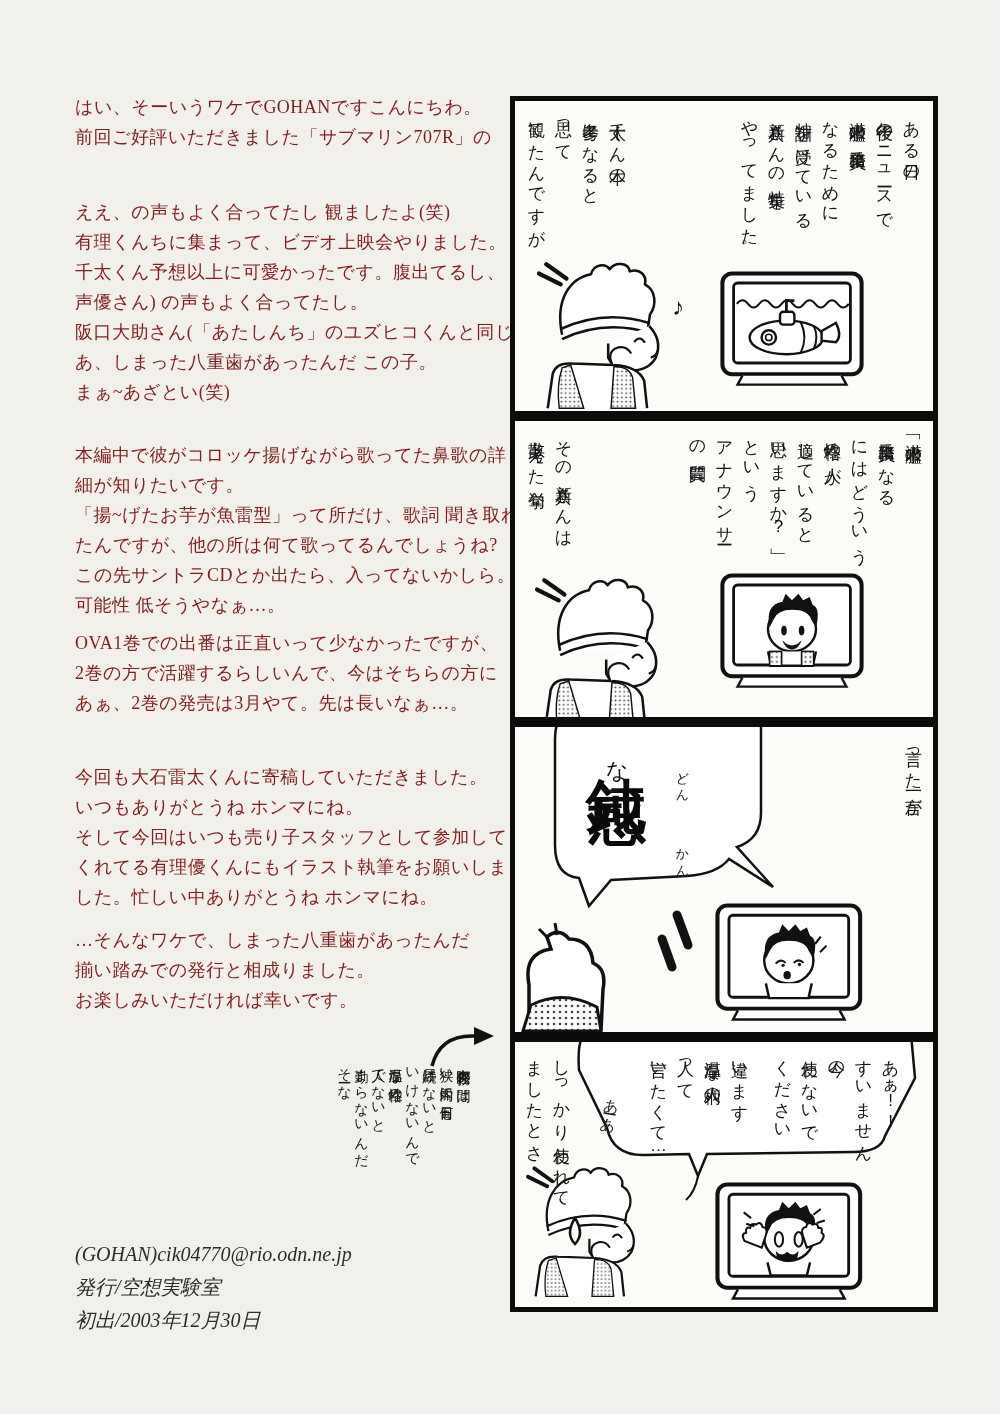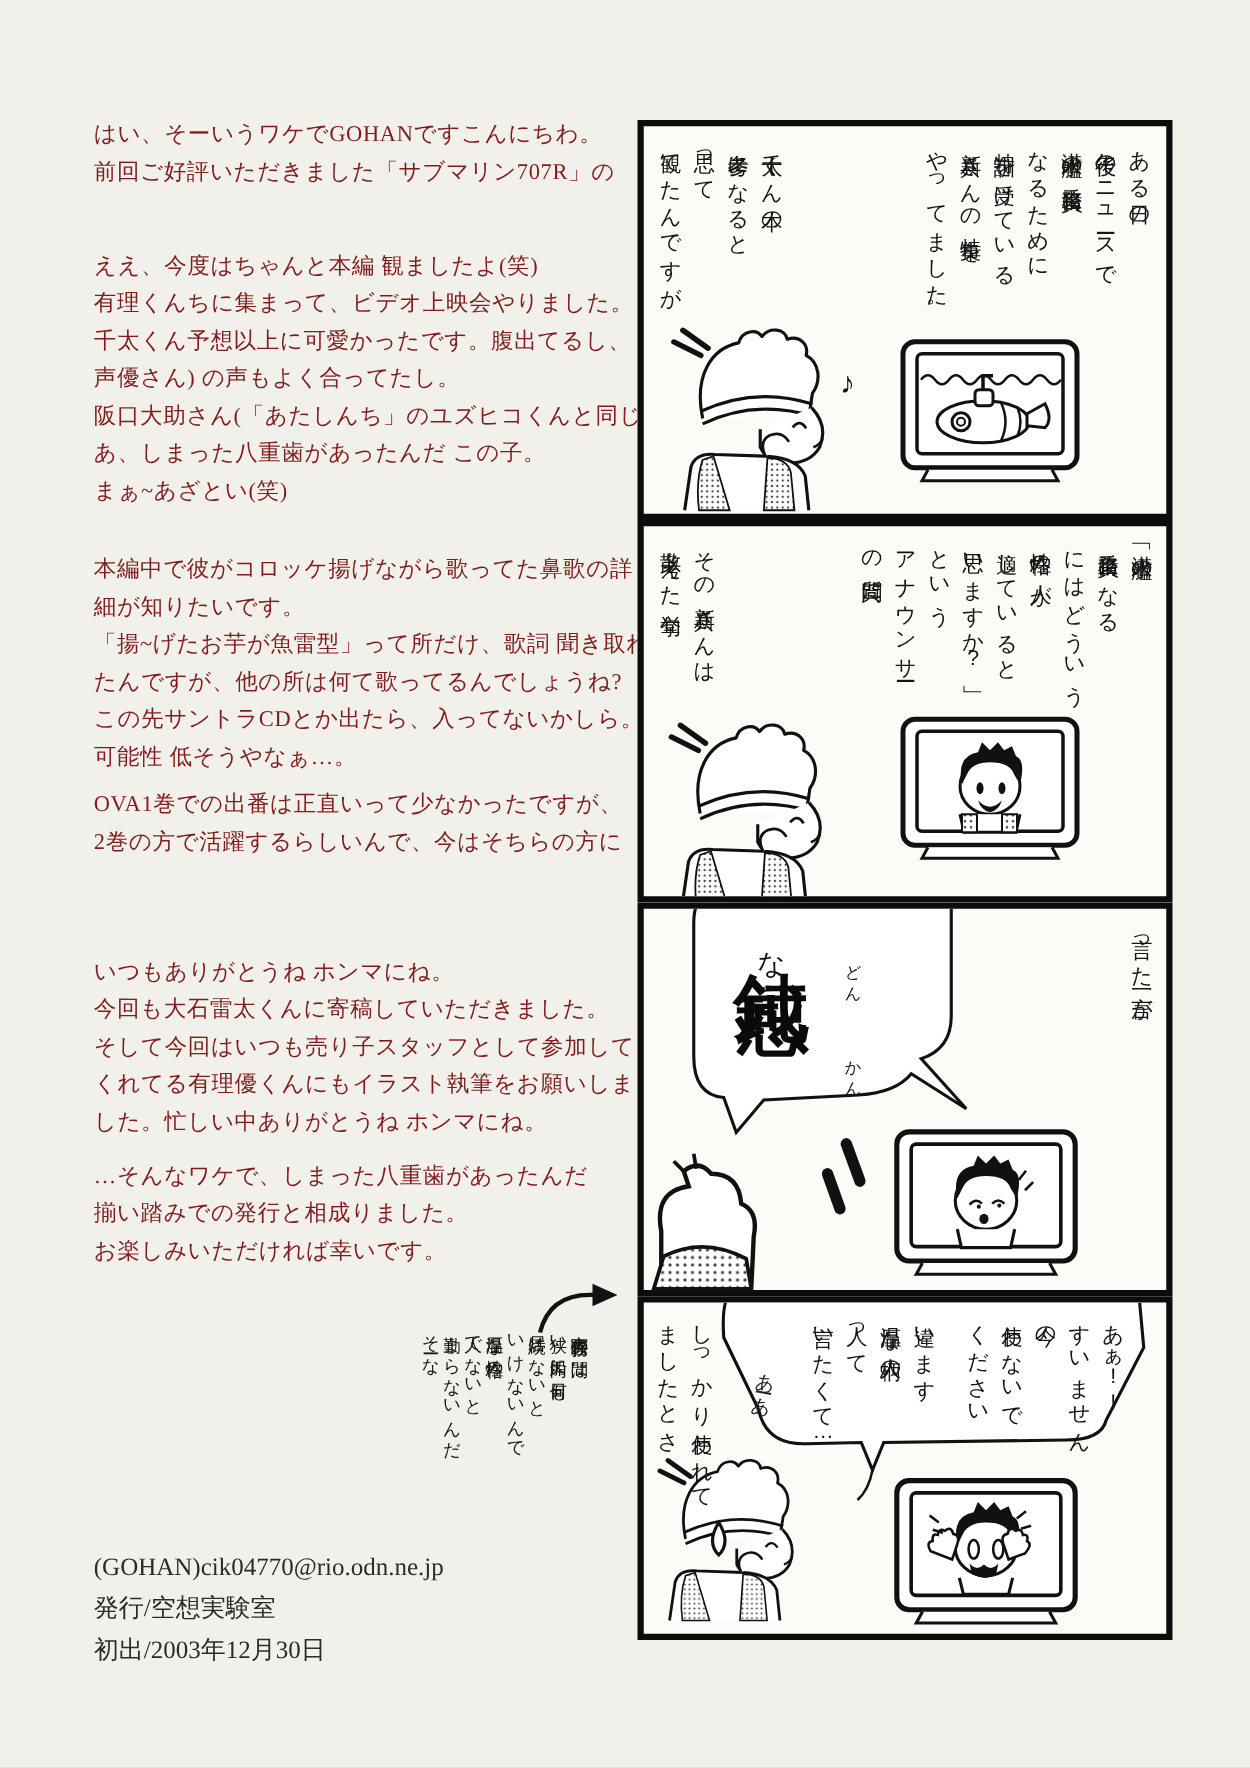--- a/index.html
+++ b/index.html
@@ -6,21 +6,21 @@
   .page{position:relative;width:1000px;height:1414px;background:#f2f0ea;overflow:hidden;
         font-family:"Liberation Sans","DejaVu Sans",sans-serif;color:#262626;}
   
   .essay{position:absolute;left:75px;width:450px;
          font-family:"Liberation Serif","DejaVu Serif",serif;
          font-size:18px;letter-spacing:.5px;color:#7f1d1d;}
   .essay div{height:30px;line-height:30px;white-space:nowrap;}
   .footer{position:absolute;left:75px;top:1238px;
           font-family:"Liberation Serif","DejaVu Serif",serif;
           font-size:20px;color:#2b2b2b;}
-  .footer div{height:33px;line-height:33px;white-space:nowrap;}
+  .footer div{height:33px;line-height:33px;white-space:nowrap;font-style:italic;}
   
   .vt{writing-mode:vertical-rl;text-orientation:upright;color:#141414;}
   .vt>div{white-space:nowrap;}
   
   .note{position:absolute;left:336px;top:1058px;height:150px;
         font-size:14px;line-height:17px;letter-spacing:1px;}
   .arrow{position:absolute;left:424px;top:1022px;}
   
   .comic{position:absolute;left:510px;top:96px;width:428px;}
   .panel{position:relative;box-sizing:border-box;width:428px;
@@ -90,43 +90,44 @@
         <path d="M2,112 L10,86 Q42,70 76,88 L80,112 Z" fill="url(#dots)" stroke="#111" stroke-width="3"></path>
       </g>
     </defs>
   </svg>
 
   <div class="essay" style="top:92px">
     <div>はい、そーいうワケでGOHANですこんにちわ。</div>
     <div>前回ご好評いただきました「サブマリン707R」の</div>
   </div>
   <div class="essay" style="top:197px">
-    <div>ええ、今度はちゃんと本編 観ましたよ(笑)</div>
+    <div>ええ、の声もよく合ってたし 観ましたよ(笑)</div>
     <div>有理くんちに集まって、ビデオ上映会やりました。</div>
     <div>千太くん予想以上に可愛かったです。腹出てるし、</div>
     <div>声優さん) の声もよく合ってたし。</div>
     <div>阪口大助さん(「あたしんち」のユズヒコくんと同じ</div>
     <div>あ、しまった八重歯があったんだ この子。</div>
     <div>まぁ~あざとい(笑)</div>
   </div>
   <div class="essay" style="top:440px">
     <div>本編中で彼がコロッケ揚げながら歌ってた鼻歌の詳</div>
     <div>細が知りたいです。</div>
     <div>「揚~げたお芋が魚雷型」って所だけ、歌詞 聞き取れ</div>
     <div>たんですが、他の所は何て歌ってるんでしょうね?</div>
     <div>この先サントラCDとか出たら、入ってないかしら。</div>
     <div>可能性 低そうやなぁ…。</div>
   </div>
   <div class="essay" style="top:628px">
     <div>OVA1巻での出番は正直いって少なかったですが、</div>
     <div>2巻の方で活躍するらしいんで、今はそちらの方に</div>
+    <div>あぁ、2巻の発売は3月やて。先は長いなぁ…。</div>
   </div>
   <div class="essay" style="top:762px">
+    <div>今回も大石雷太くんに寄稿していただきました。</div>
     <div>いつもありがとうね ホンマにね。</div>
-    <div>今回も大石雷太くんに寄稿していただきました。</div>
     <div>そして今回はいつも売り子スタッフとして参加して</div>
     <div>くれてる有理優くんにもイラスト執筆をお願いしま</div>
     <div>した。忙しい中ありがとうね ホンマにね。</div>
   </div>
   <div class="essay" style="top:925px">
     <div>…そんなワケで、しまった八重歯があったんだ</div>
     <div>揃い踏みでの発行と相成りました。</div>
     <div>お楽しみいただければ幸いです。</div>
   </div>
 

